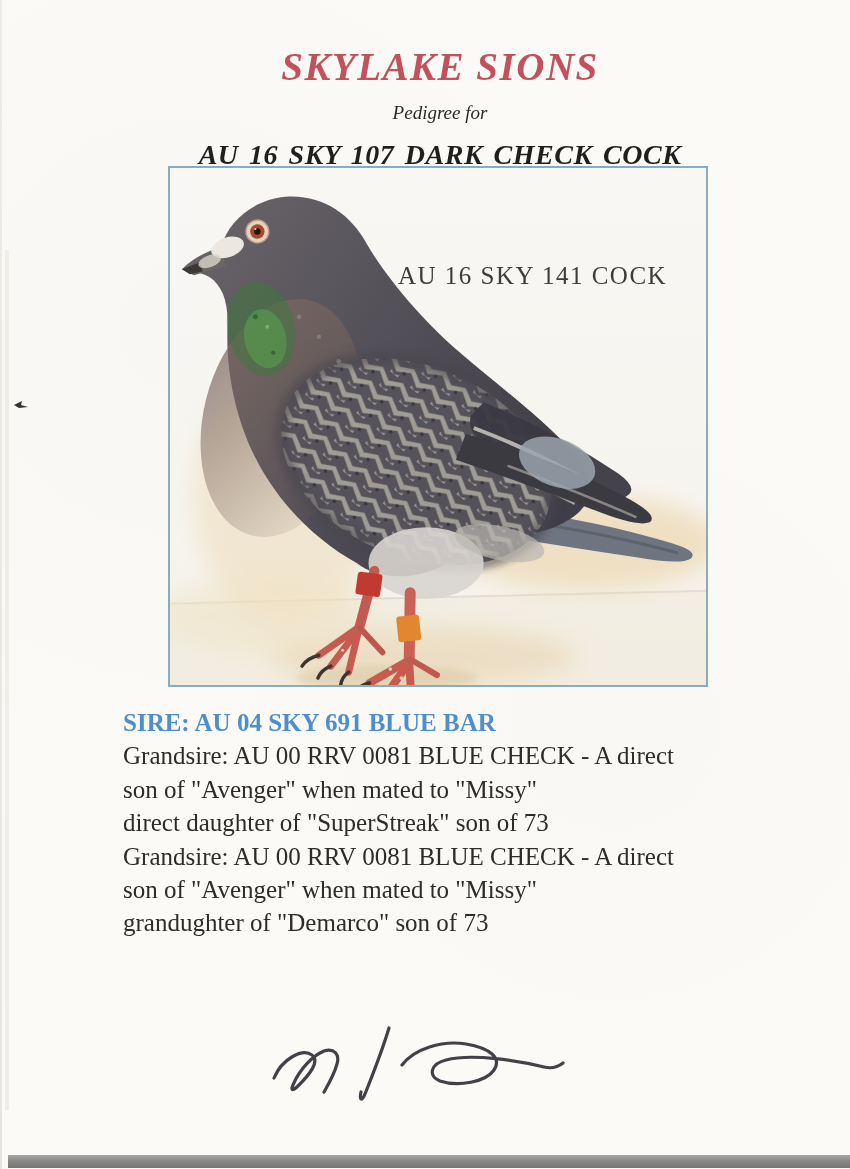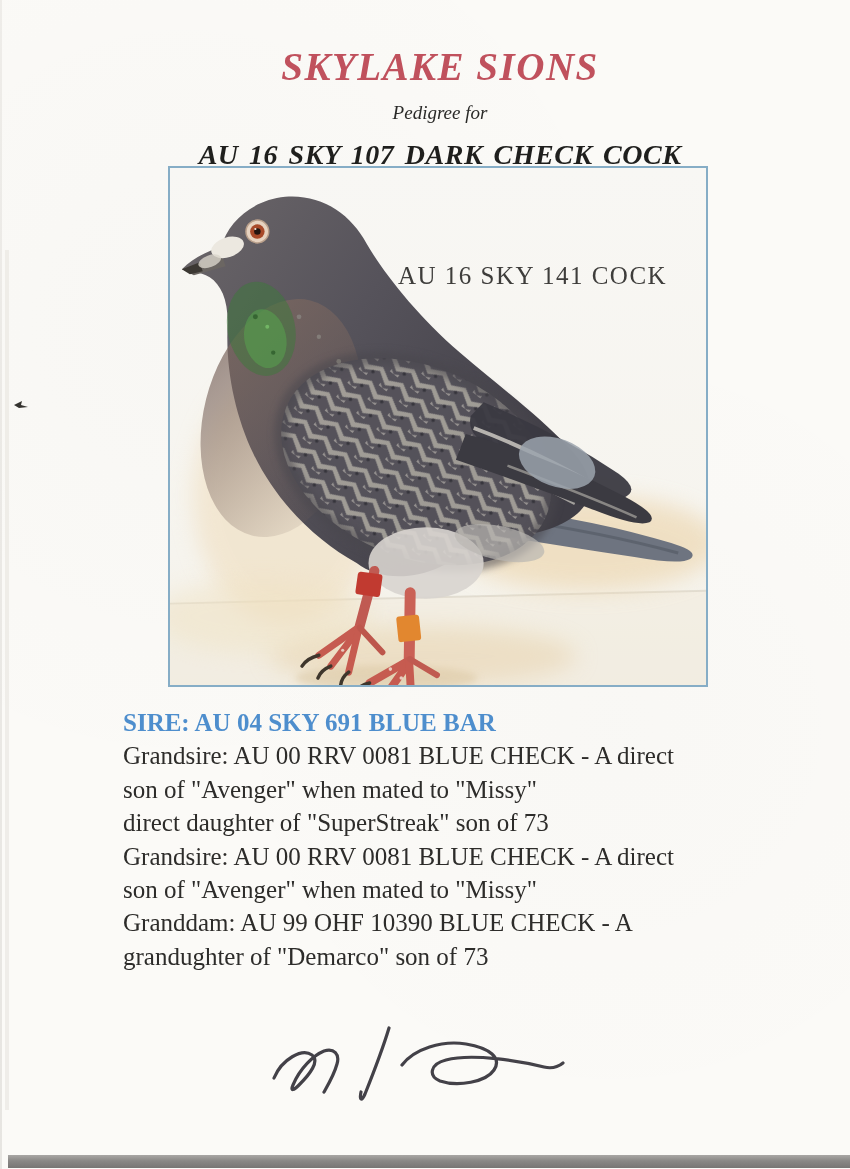--- a/index.html
+++ b/index.html
@@ -195,21 +195,20 @@
     <div class="photo-caption">AU 16 SKY 141 COCK</div>
   </div>
 
   <div class="pedigree">
     <div class="ped-line ped-heading">SIRE: AU 04 SKY 691 BLUE BAR</div>
     <div class="ped-line">Grandsire: AU 00 RRV 0081 BLUE CHECK - A direct</div>
     <div class="ped-line">son of "Avenger" when mated to "Missy"</div>
     <div class="ped-line">direct daughter of "SuperStreak" son of 73</div>
     <div class="ped-line">Grandsire: AU 00 RRV 0081 BLUE CHECK - A direct</div>
     <div class="ped-line">son of "Avenger" when mated to "Missy"</div>
-    <div class="ped-line">Granddam: AU 99 OHF 10390 BLUE CHECK - A</div>
     <div class="ped-line">grandughter of "Demarco" son of 73</div>
   </div>
 
   <div class="signature">
     <svg width="336" height="92" viewBox="0 0 336 92">
       <g fill="none" stroke="#34323a" stroke-width="3.2" stroke-linecap="round" stroke-linejoin="round" opacity="0.92">
         <path d="M22,56 C30,37 50,26 60,33 C68,39 58,52 47,63 C42,68 38,70 41,63 C48,46 62,33 72,29 C82,26 88,32 85,42 C82,53 76,63 72,70"></path>
         <path d="M137,6 C131,26 121,52 113,72 C110,79 107,79 109,70"></path>
         <path d="M150,43 C162,27 190,18 214,22 C238,26 250,36 242,48 C234,60 206,65 188,59 C176,54 178,42 194,38 C220,31 268,39 292,45 C300,47 306,45 311,41"></path>
       </g>

